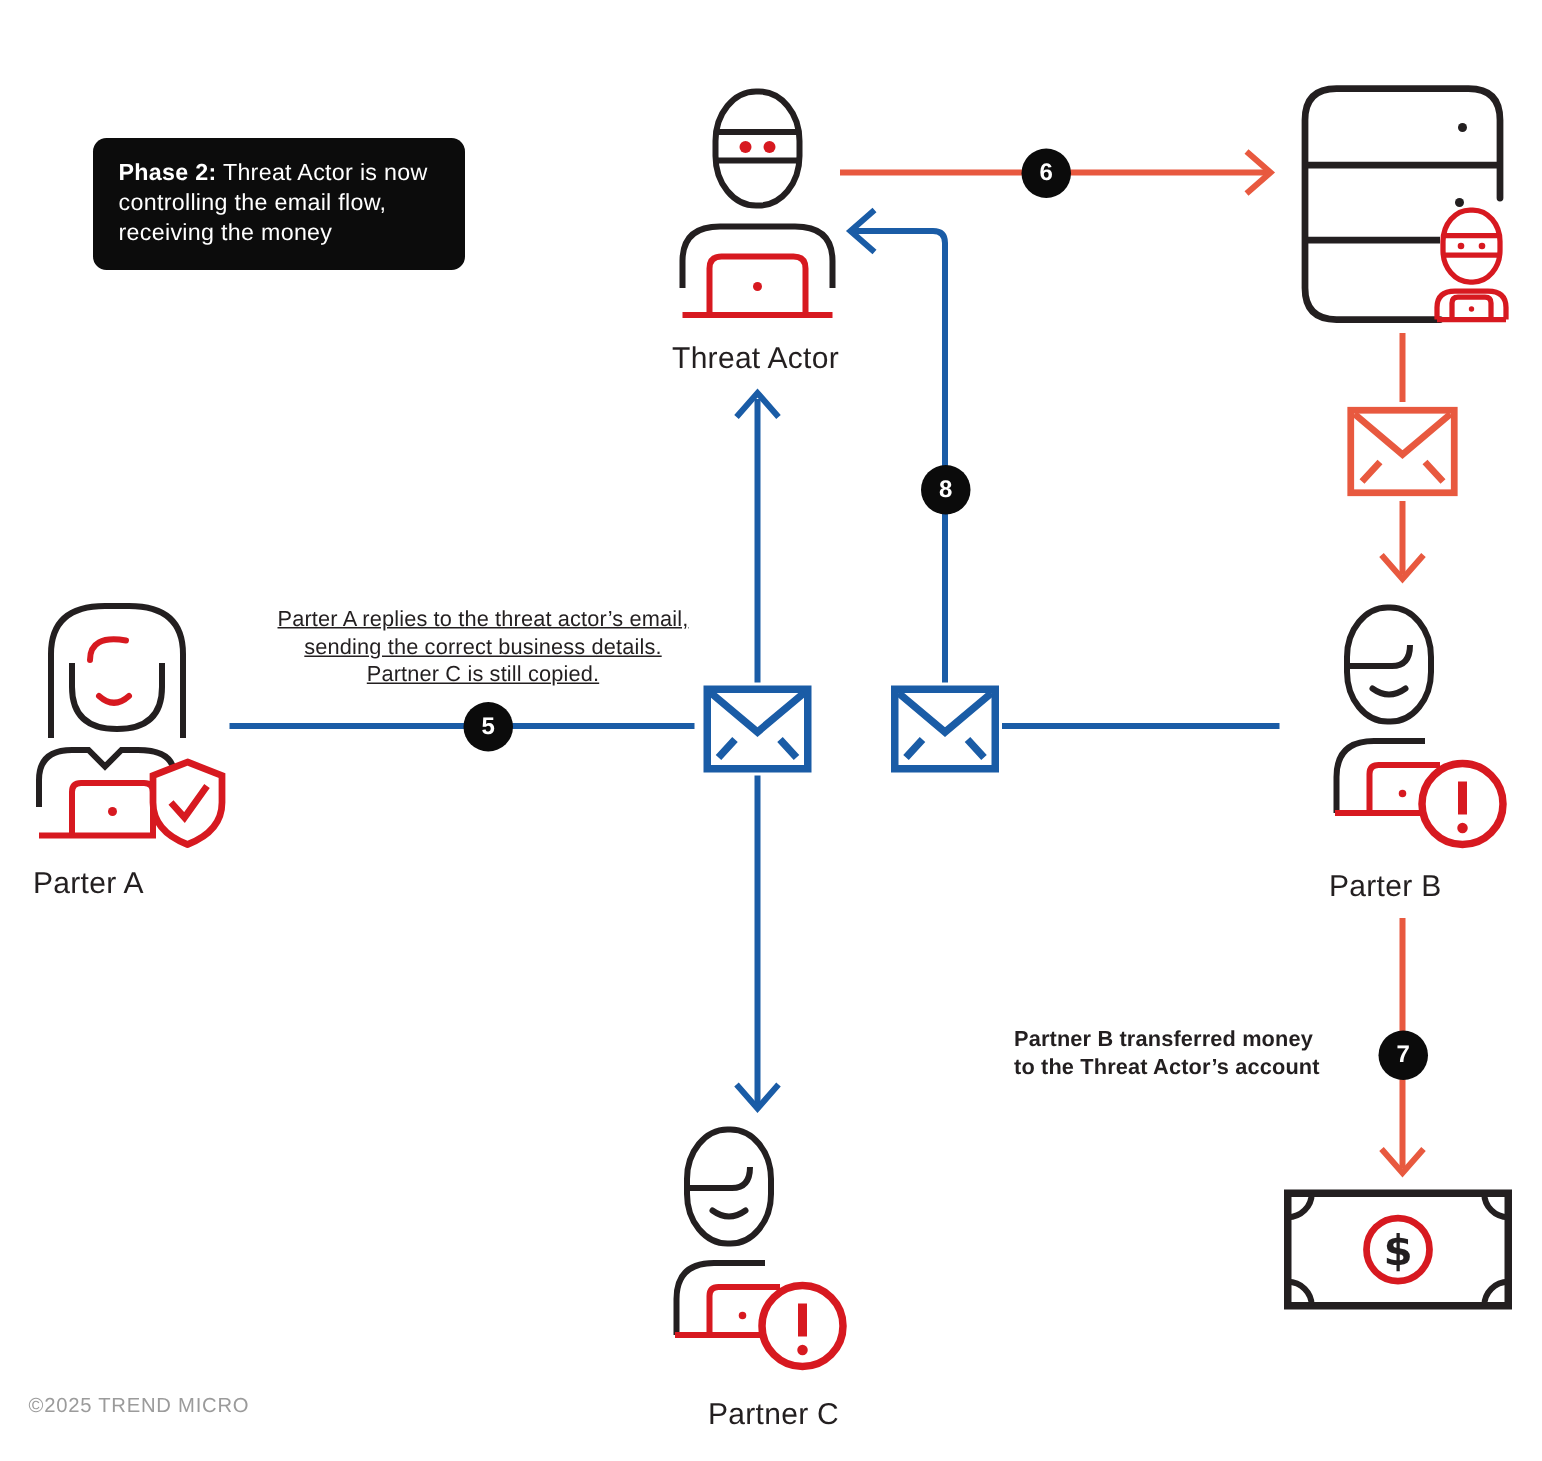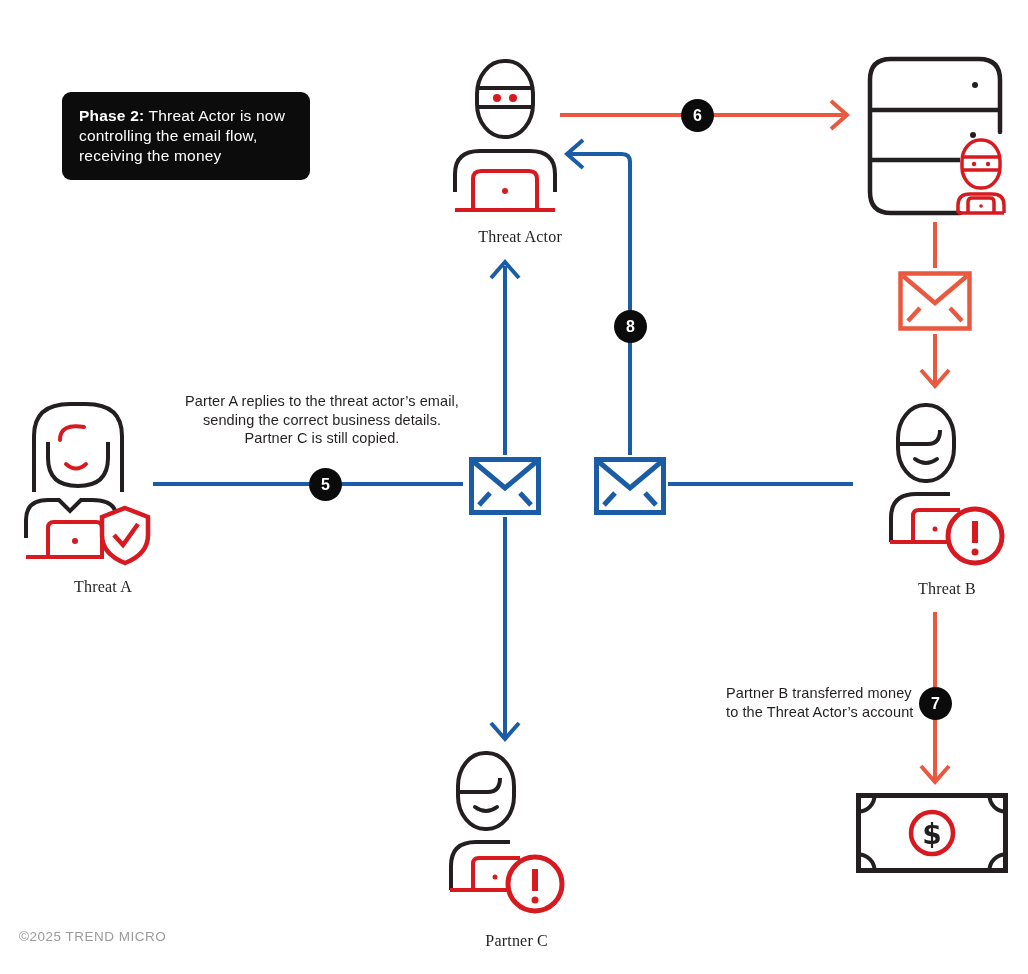--- a/index.html
+++ b/index.html
@@ -26,21 +26,21 @@
   }
   .center{text-align:center;}
 
   .badge{
     width:33px;height:33px;border-radius:50%;background:#0b0b0b;
     display:flex;align-items:center;justify-content:center;
     color:#fff;font-size:16px;font-weight:bold;
   }
 
   .node-label{
-    font-size:16px;color:var(--black);text-align:right;letter-spacing:.2px;font-family:Liberation Serif, serif;
+    font-size:20px;color:var(--black);text-align:left;letter-spacing:.2px;
   }
 
   .copyright{
     font-size:13.5px;color:var(--gray);letter-spacing:.5px;
   }
 
   
   .blk{stroke:var(--black);stroke-width:4;fill:none;}
   .red{stroke:var(--red);stroke-width:4;fill:none;}
   .red-f{fill:var(--red);}
@@ -73,24 +73,24 @@
     <path class="orange-line" d="M921,370 L935,386 L949,370"></path>
 
     <path class="orange-line" d="M935,612 V779"></path>
     <path class="orange-line" d="M921,766 L935,782 L949,766"></path>
   </svg>
 
   <div class="abs phase-box" style="left:62px;top:92px;width:214px;">
     <b>Phase 2:</b><span> Threat Actor is now controlling the email flow, receiving the money</span>
   </div>
 
-  <div class="abs step-text center" style="left:158px;top:392px;width:328px;">Parter A replies to the threat actor’s email,
+  <div class="abs step-text center" style="left:158px;top:404px;width:328px;text-decoration:underline;">Parter A replies to the threat actor’s email,
 sending the correct business details.
 Partner C is still copied.</div>
-  <div class="abs step-text" style="left:726px;top:684px;width:210px;">Partner B transferred money
+  <div class="abs step-text" style="left:676px;top:684px;width:210px;font-weight:bold;">Partner B transferred money
 to the Threat Actor’s account</div>
 
   <div class="abs badge" style="left:309px;top:468px;">
       <span>5</span>
     </div>
   <div class="abs badge" style="left:681px;top:99px;">
       <span>6</span>
     </div>
   <div class="abs badge" style="left:919px;top:687px;">
       <span>7</span>
@@ -154,49 +154,49 @@
     <path class="blk" d="M26,46 V62 Q26,90 56,90 Q86,90 86,62 V46"></path>
     <path class="red" style="stroke-linecap:round;" d="M62,31 Q38,27 38,44"></path>
     <path class="red" style="stroke-linecap:round;" d="M44,68 Q54,77 64,68"></path>
     <path class="blk" d="M4,142 V124 Q4,104 26,104 H37 L48,115 L59,104 H70 Q92,104 94,118"></path>
     <path class="red" d="M26,161 V132 Q26,126 32,126 H74 Q80,126 80,132 V161"></path>
     <circle class="red-f" cx="53" cy="145" r="3"></circle>
     <path class="red" d="M4,161 H82"></path>
     <path d="M103,112 L126,121 V139 Q126,158 103,167 Q80,158 80,139 V121 Z" fill="#fff" stroke="var(--red)" stroke-width="4.5"></path>
     <path d="M92,139 L101,149 L116,128" fill="none" stroke="var(--red)" stroke-width="4.5"></path>
   </svg>
-  <div class="abs node-label" style="left:22px;top:578px;width:110px;">Threat A</div>
+  <div class="abs node-label" style="left:22px;top:578px;width:110px;">Parter A</div>
 
   <svg class="abs" style="left:886px;top:402px;" width="122" height="168" viewBox="0 0 122 168">
     <rect class="blk" x="12" y="3" width="56" height="76" rx="27" ry="33"></rect>
     <path class="blk" d="M12,42 H42 Q54,42 54,28"></path>
     <path class="blk" style="stroke-linecap:round;" d="M29,57 Q40,65 51,57"></path>
     <path class="blk" d="M5,140 V116 Q5,92 30,92 H64"></path>
     <path class="red" d="M27,140 V114 Q27,108 33,108 H74"></path>
     <circle class="red-f" cx="49" cy="127" r="2.5"></circle>
     <path class="red" d="M4,140 H76"></path>
     <circle cx="89" cy="134" r="27" fill="#fff" stroke="var(--red)" stroke-width="5"></circle>
     <path d="M89,119 V141" stroke="var(--red)" stroke-width="6"></path>
     <circle class="red-f" cx="89" cy="150" r="3.5"></circle>
   </svg>
-  <div class="abs node-label" style="left:886px;top:580px;width:90px;">Threat B</div>
+  <div class="abs node-label" style="left:886px;top:580px;width:90px;">Parter B</div>
 
   <svg class="abs" style="left:446px;top:750px;" width="122" height="168" viewBox="0 0 122 168">
     <rect class="blk" x="12" y="3" width="56" height="76" rx="27" ry="33"></rect>
     <path class="blk" d="M12,42 H42 Q54,42 54,28"></path>
     <path class="blk" style="stroke-linecap:round;" d="M29,57 Q40,65 51,57"></path>
     <path class="blk" d="M5,140 V116 Q5,92 30,92 H64"></path>
     <path class="red" d="M27,140 V114 Q27,108 33,108 H74"></path>
     <circle class="red-f" cx="49" cy="127" r="2.5"></circle>
     <path class="red" d="M4,140 H76"></path>
     <circle cx="89" cy="134" r="27" fill="#fff" stroke="var(--red)" stroke-width="5"></circle>
     <path d="M89,119 V141" stroke="var(--red)" stroke-width="6"></path>
     <circle class="red-f" cx="89" cy="150" r="3.5"></circle>
   </svg>
-  <div class="abs node-label" style="left:428px;top:932px;width:120px;">Partner C</div>
+  <div class="abs node-label" style="left:472px;top:932px;width:120px;">Partner C</div>
 
   <svg class="abs" style="left:855px;top:792px;" width="154" height="82" viewBox="0 0 154 82">
     <rect x="3.5" y="3.5" width="147" height="75" fill="none" stroke="var(--black)" stroke-width="5"></rect>
     <path d="M19.5,3.5 A16,16 0 0 1 3.5,19.5" fill="none" stroke="var(--black)" stroke-width="4"></path>
     <path d="M150.5,19.5 A16,16 0 0 1 134.5,3.5" fill="none" stroke="var(--black)" stroke-width="4"></path>
     <path d="M3.5,62.5 A16,16 0 0 1 19.5,78.5" fill="none" stroke="var(--black)" stroke-width="4"></path>
     <path d="M134.5,78.5 A16,16 0 0 1 150.5,62.5" fill="none" stroke="var(--black)" stroke-width="4"></path>
     <circle cx="77" cy="41" r="21" fill="none" stroke="var(--red)" stroke-width="4.5"></circle>
     <text x="77" y="42" text-anchor="middle" dominant-baseline="central" font-family="DejaVu Sans, sans-serif" font-size="28" font-weight="bold" fill="var(--black)">$</text>
   </svg>

